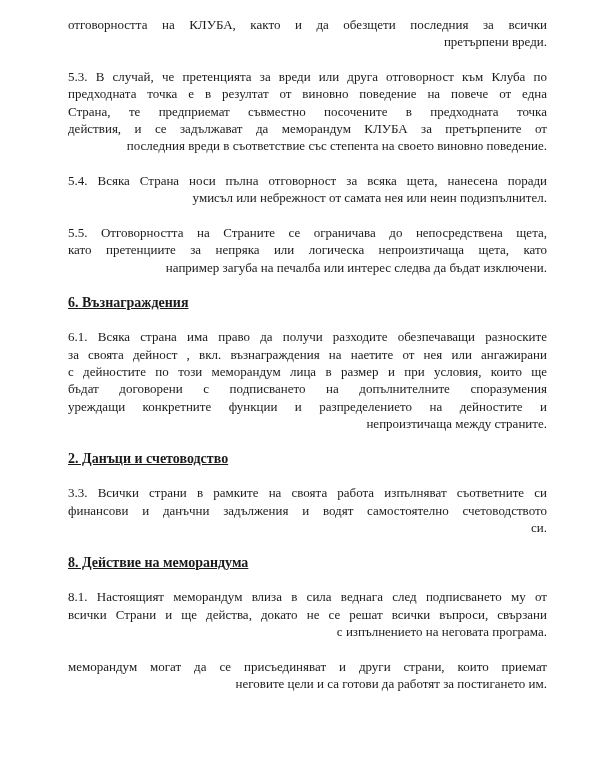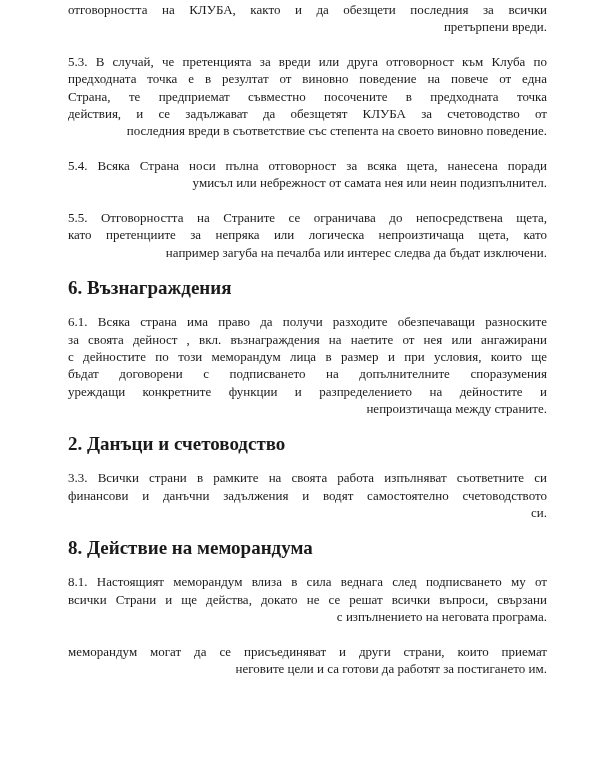--- a/index.html
+++ b/index.html
@@ -11,30 +11,31 @@
     width: 616px;
     height: 771px;
     overflow: hidden;
     font-family: "Liberation Serif", serif;
     color: #1a1a1a;
   }
   .page {
     box-sizing: border-box;
     width: 616px;
     min-height: 771px;
-    padding: 1px 69px 0 68px;
+    padding: 16px 69px 0 68px;
     background: #ffffff;
   }
   .block {
     margin: 0 0 17.35px 0;
   }
   .block.heading {
     font-weight: bold;
-    font-size: 19px;
+    font-size: 14px;
     line-height: 17.35px;
+    text-decoration: underline;
   }
   .line {
     font-size: 13px;
     line-height: 17.35px;
     text-align: right;
     white-space: normal;
   }
   .line.just {
     text-align: justify;
     text-align-last: justify;
@@ -46,21 +47,21 @@
 
 <div class="page">
     <div class="block paragraph">
       <div class="line just">отговорността на КЛУБА, както и да обезщети последния за всички</div>
       <div class="line">претърпени вреди.</div>
     </div>
     <div class="block paragraph">
       <div class="line just">5.3. В случай, че претенцията за вреди или друга отговорност към Клуба по</div>
       <div class="line just">предходната точка е в резултат от виновно поведение на повече от една</div>
       <div class="line just">Страна, те предприемат съвместно посочените в предходната точка</div>
-      <div class="line just">действия, и се задължават да обезщетят КЛУБА за счетоводство от</div>
+      <div class="line just">действия, и се задължават да меморандум КЛУБА за претърпените от</div>
       <div class="line">последния вреди в съответствие със степента на своето виновно поведение.</div>
     </div>
     <div class="block paragraph">
       <div class="line just">5.4. Всяка Страна носи пълна отговорност за всяка щета, нанесена поради</div>
       <div class="line">умисъл или небрежност от самата нея или неин подизпълнител.</div>
     </div>
     <div class="block paragraph">
       <div class="line just">5.5. Отговорността на Страните се ограничава до непосредствена щета,</div>
       <div class="line just">като претенциите за непряка или логическа непроизтичаща щета, като</div>
       <div class="line">например загуба на печалба или интерес следва да бъдат изключени.</div>

